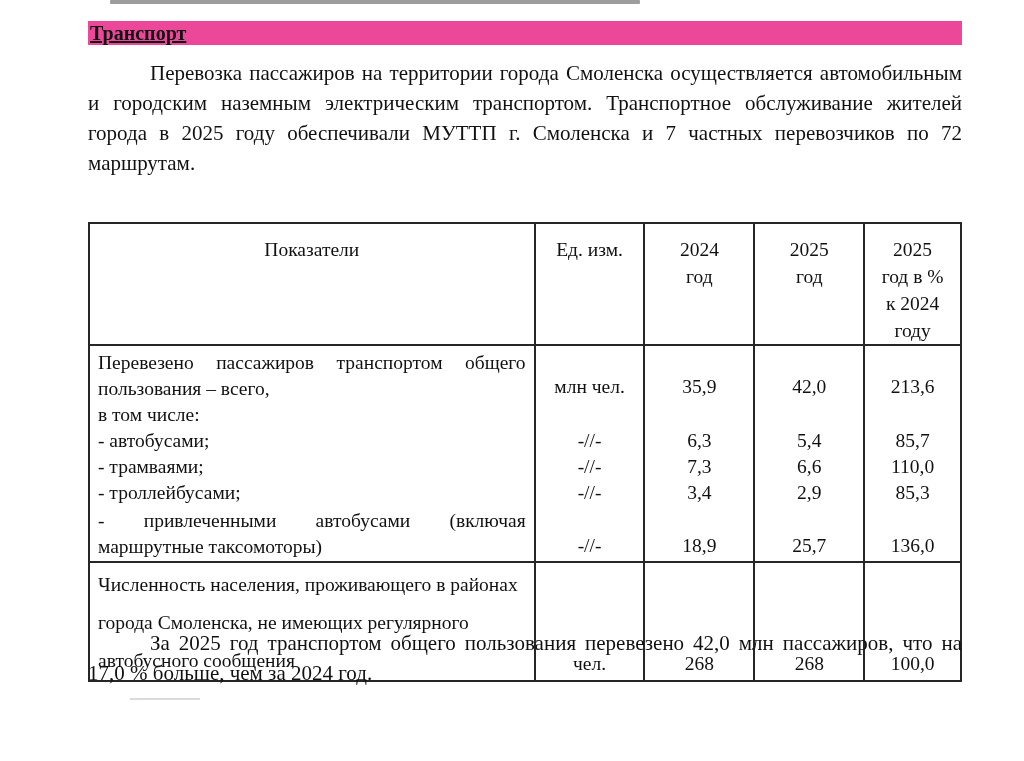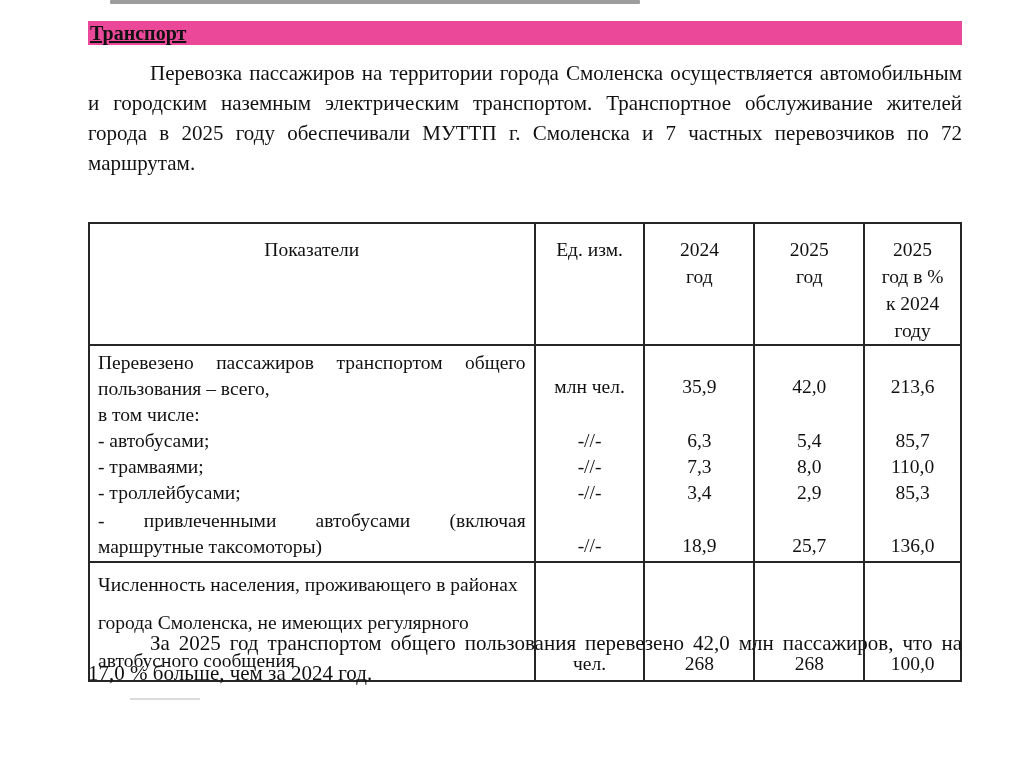--- a/index.html
+++ b/index.html
@@ -172,21 +172,21 @@
     <td class="unit">-//-</td>
     <td class="num">6,3</td>
     <td class="num">5,4</td>
     <td class="num">85,7</td>
   </tr>
 
   <tr class="body-row r-line">
     <td class="ind">- трамваями;</td>
     <td class="unit">-//-</td>
     <td class="num">7,3</td>
-    <td class="num">8,0</td>
+    <td class="num">6,6</td>
     <td class="num">110,0</td>
   </tr>
 
   <tr class="body-row r-line">
     <td class="ind">- троллейбусами;</td>
     <td class="unit">-//-</td>
     <td class="num">3,4</td>
     <td class="num">2,9</td>
     <td class="num">85,3</td>
   </tr>

